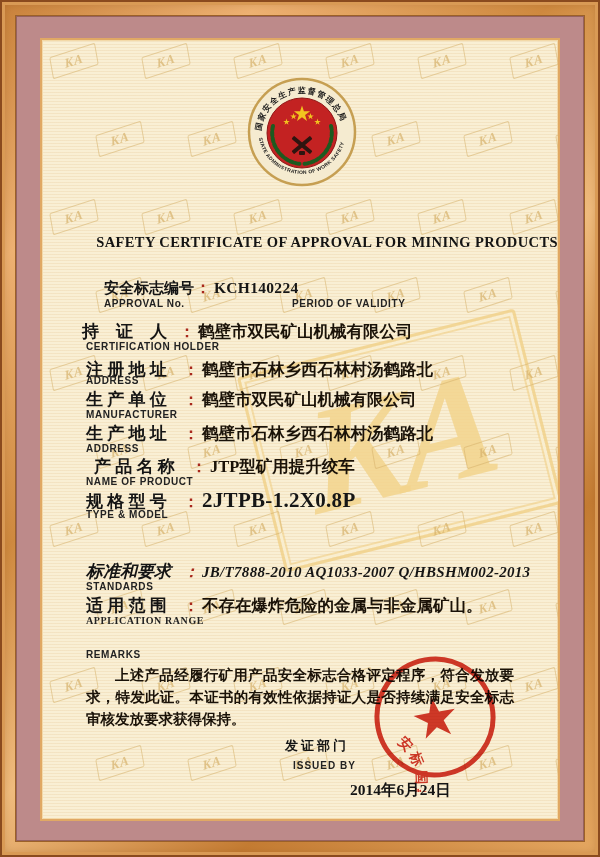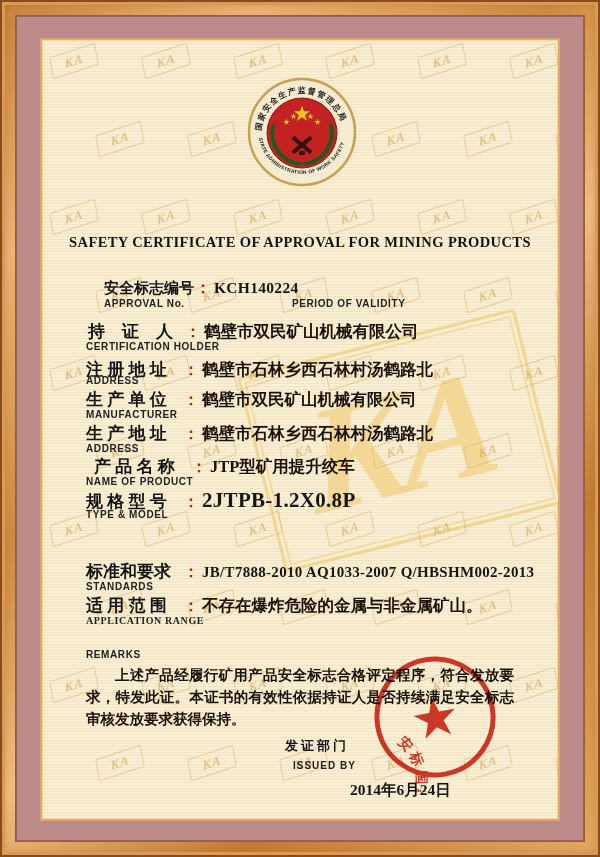--- a/index.html
+++ b/index.html
@@ -26,21 +26,21 @@
     color:rgba(214,176,106,.7);font:italic 700 13px "Liberation Serif",serif;text-align:center;line-height:19px;
     letter-spacing:1px;transform:rotate(-18deg) skewX(-8deg);}
   .wm-big{position:absolute;left:215px;top:300px;width:280px;height:195px;border:3px solid rgba(240,207,134,.8);
     border-radius:4px;transform:rotate(-14deg);display:flex;align-items:center;justify-content:center;
     box-shadow:inset 0 0 0 3px rgba(249,239,212,.9), inset 0 0 0 5px rgba(240,207,134,.6);}
   .wm-big span{font:italic 900 150px "Liberation Serif",serif;color:rgba(242,212,140,.85);letter-spacing:-6px;transform:skewX(-6deg);}
   
   .content{position:absolute;inset:0;z-index:2;}
   .emblem{position:absolute;left:205px;top:37px;}
   .title{position:absolute;left:0;top:152px;width:100%;text-align:center;font-size:31px;font-weight:700;color:#111;letter-spacing:8px;}
-  .subtitle{position:absolute;left:0;top:194px;width:100%;text-align:center;font-size:14.5px;font-weight:700;color:#141414;letter-spacing:.4px;}
+  .subtitle{position:absolute;left:0;top:194px;width:100%;text-align:right;font-size:14.5px;font-weight:700;color:#141414;letter-spacing:.4px;}
   .row{position:absolute;white-space:nowrap;}
   .zh{font-size:17px;font-weight:700;color:#141414;display:inline-block;}
   .zh.w{width:96px;}
   .colon{color:#a8281c;font-weight:700;font-size:16px;padding:0 3px 0 1px;}
   .val{font-size:16.5px;font-weight:700;color:#1a1208;}
   .val-lat{font-size:15.5px;font-weight:700;color:#161616;letter-spacing:.3px;}
   .en-sub{position:absolute;font-family:"Liberation Sans",sans-serif;font-size:10px;font-weight:700;color:#222;letter-spacing:.6px;white-space:nowrap;}
   .decl{position:absolute;left:44px;top:624px;width:428px;font-size:14.5px;font-weight:700;color:#1a1208;line-height:22px;text-align:justify;text-indent:2em;}
   .issuer-zh{position:absolute;left:243px;top:697px;font-size:13px;font-weight:700;letter-spacing:3px;color:#141414;}
   .issuer-en{position:absolute;left:251px;top:720px;font-family:"Liberation Sans",sans-serif;font-size:10px;font-weight:700;letter-spacing:1px;color:#222;}
@@ -152,21 +152,21 @@
     </svg>
 
     <div class="subtitle">SAFETY CERTIFICATE OF APPROVAL FOR MINING PRODUCTS</div>
 
     <div class="row" style="left:62px;top:238px;">
       <span class="zh" style="font-size:15px;">安全标志编号</span><span class="colon">：</span><span class="val-lat">KCH140224</span>
     </div>
     <div class="en-sub" style="left:62px;top:258px;">APPROVAL No.</div>
     <div class="en-sub" style="left:250px;top:258px;">PERIOD OF VALIDITY</div>
 
-    <div class="row" style="left:46px;top:280px;">
+    <div class="row" style="left:40px;top:280px;">
       <span class="zh w">持　证　人</span><span class="colon">：</span><span class="val">鹤壁市双民矿山机械有限公司</span>
     </div>
     <div class="en-sub" style="left:44px;top:301px;">CERTIFICATION HOLDER</div>
 
     <div class="row" style="left:44px;top:318px;">
       <span class="zh w">注 册 地 址</span><span class="colon">：</span><span class="val">鹤壁市石林乡西石林村汤鹤路北</span>
     </div>
     <div class="en-sub" style="left:44px;top:335px;">ADDRESS</div>
 
     <div class="row" style="left:44px;top:348px;">
@@ -182,21 +182,21 @@
     <div class="row" style="left:52px;top:415px;">
       <span class="zh w">产 品 名 称</span><span class="colon">：</span><span class="val">JTP型矿用提升绞车</span>
     </div>
     <div class="en-sub" style="left:44px;top:436px;">NAME OF PRODUCT</div>
 
     <div class="row" style="left:44px;top:448px;">
       <span class="zh w">规 格 型 号</span><span class="colon">：</span><span class="val val-lat" style="font-size:21px;">2JTPB-1.2X0.8P</span>
     </div>
     <div class="en-sub" style="left:44px;top:469px;">TYPE &amp; MODEL</div>
 
-    <div class="row" style="left:44px;top:520px;">
+    <div class="row" style="left:44px;top:520px;font-style:italic;">
       <span class="zh w">标准和要求</span><span class="colon">：</span><span class="val val-lat" style="font-size:15px;">JB/T7888-2010 AQ1033-2007 Q/HBSHM002-2013</span>
     </div>
     <div class="en-sub" style="left:44px;top:541px;">STANDARDS</div>
 
     <div class="row" style="left:44px;top:554px;">
       <span class="zh w">适 用 范 围</span><span class="colon">：</span><span class="val">不存在爆炸危险的金属与非金属矿山。</span>
     </div>
     <div class="en-sub" style="left:44px;top:575px;font-family:Liberation Serif, serif;">APPLICATION RANGE</div>
 
     <div class="en-sub" style="left:44px;top:609px;">REMARKS</div>

